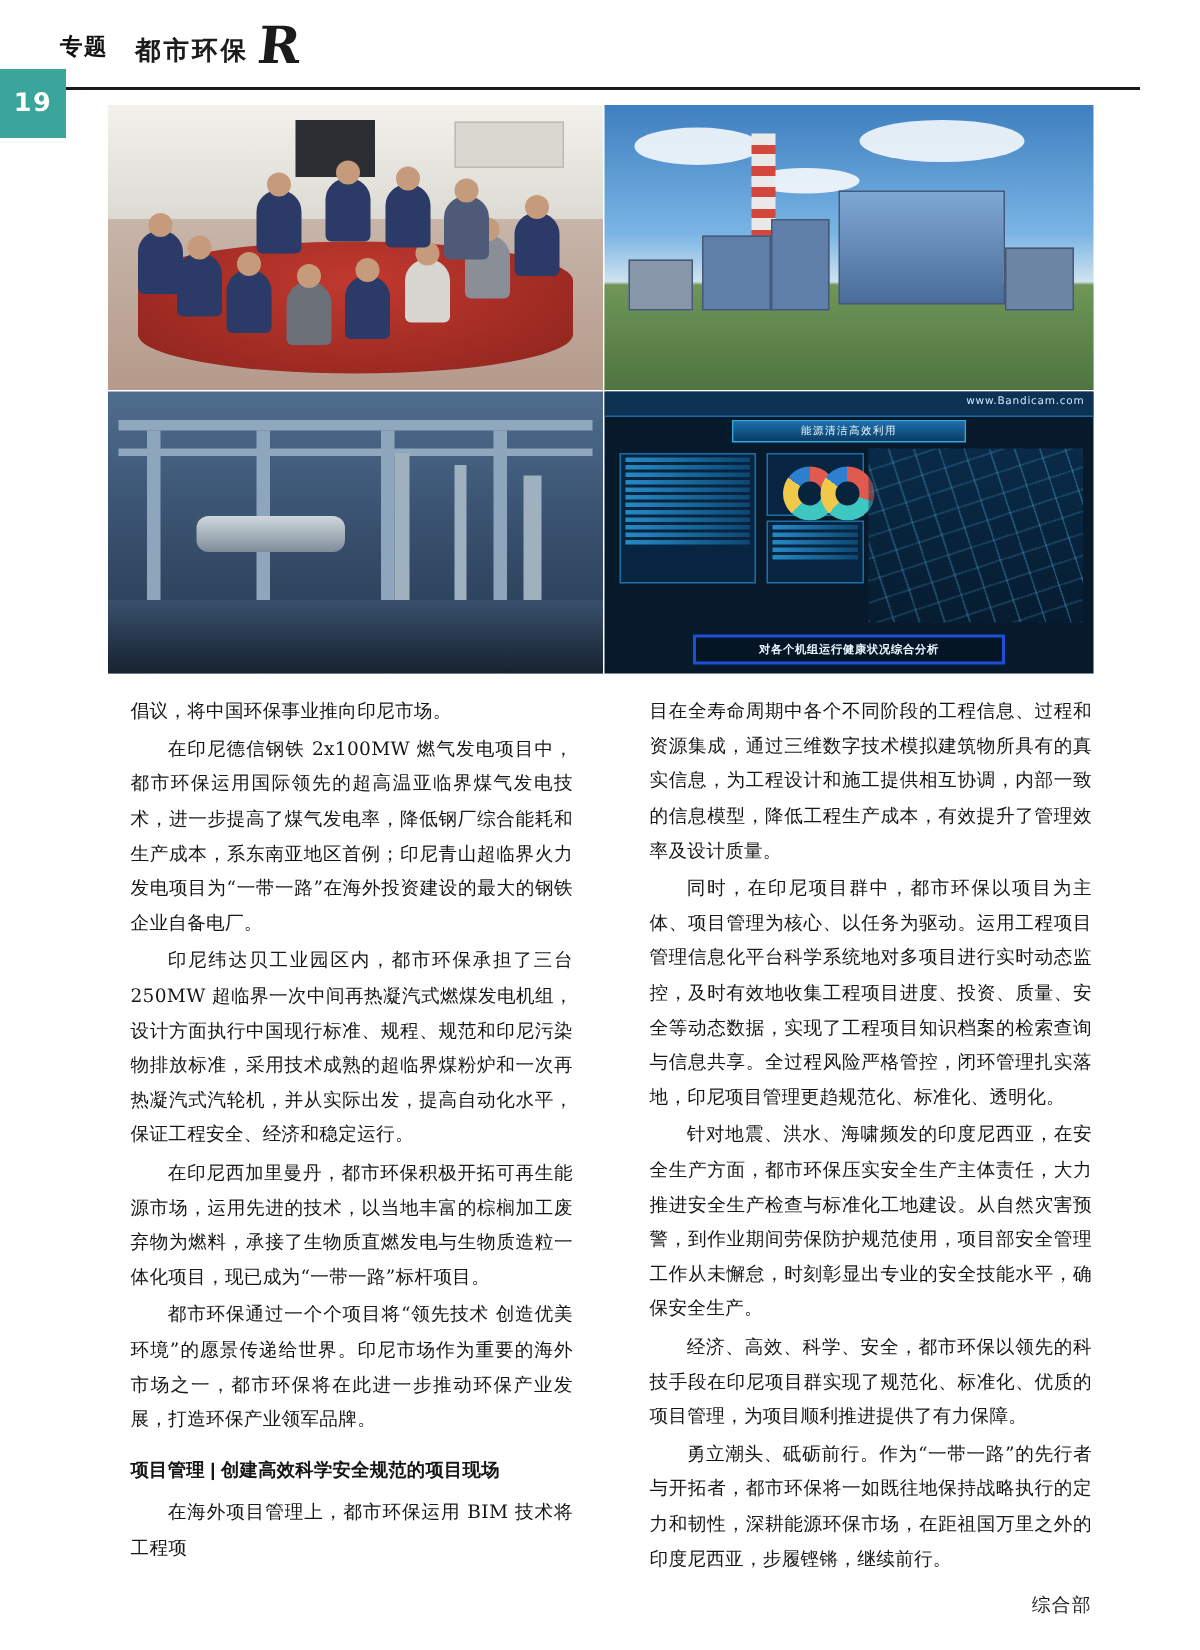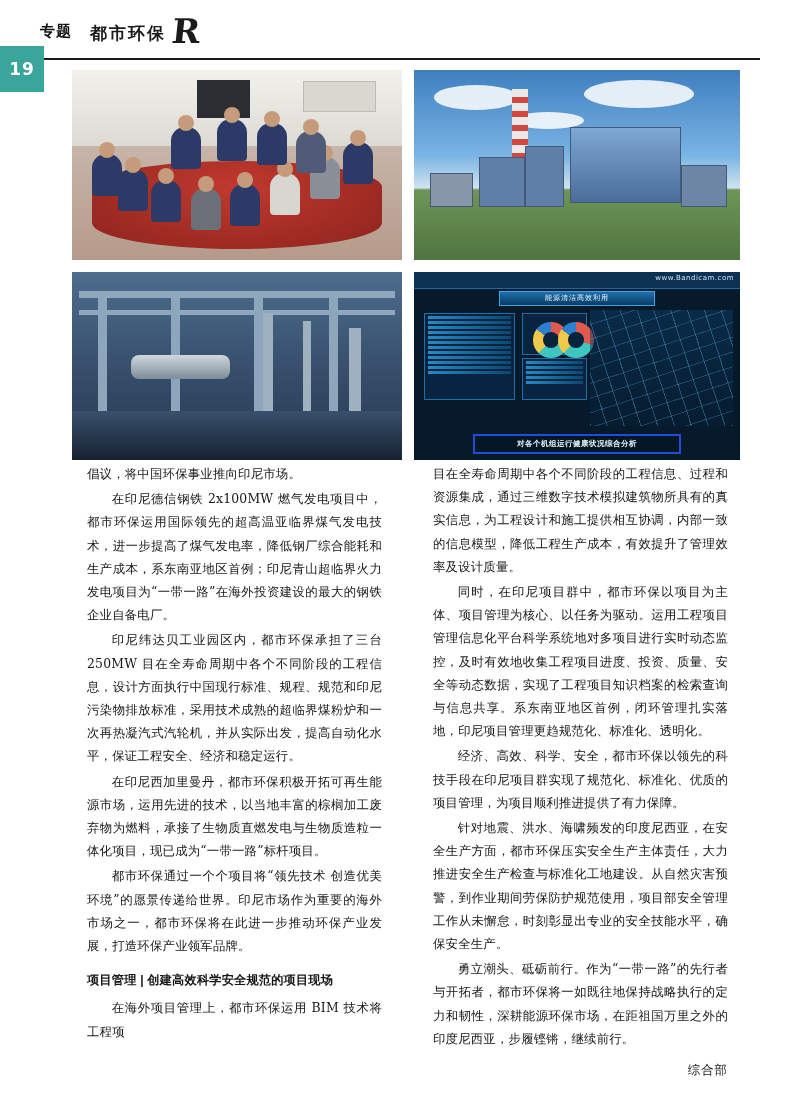--- a/index.html
+++ b/index.html
@@ -76,21 +76,21 @@
   }
 
   
   .image-grid {
     position: absolute;
     left: 72px; top: 70px;
     width: 656px; height: 378px;
     display: grid;
     grid-template-columns: 330px 326px;
     grid-template-rows: 190px 188px;
-    gap: 12px;
+    gap: 1px;
     text-align: center;
   }
   .photo {
     position: relative;
     overflow: hidden;
   }
 
   
   .photo-meeting {
     background: linear-gradient(#e8e7e2 0%, #dedcd6 38%, #c7b6aa 39%, #b59a8b 100%);
@@ -387,28 +387,28 @@
     <div class="grid3d"></div>
     <div class="caption">对各个机组运行健康状况综合分析</div>
   </div>
 </div>
 
 <div class="body-columns">
 
   <div class="col">
     <p>倡议，将中国环保事业推向印尼市场。</p>
     <p class="indent">在印尼德信钢铁 2x100MW 燃气发电项目中，都市环保运用国际领先的超高温亚临界煤气发电技术，进一步提高了煤气发电率，降低钢厂综合能耗和生产成本，系东南亚地区首例；印尼青山超临界火力发电项目为“一带一路”在海外投资建设的最大的钢铁企业自备电厂。</p>
-    <p class="indent">印尼纬达贝工业园区内，都市环保承担了三台 250MW 目在全寿命周期中各个不同阶段的工程信息，设计方面执行中国现行标准、规程、规范和印尼污染物排放标准，采用技术成熟的超临界煤粉炉和一次再热凝汽式汽轮机，并从实际出发，提高自动化水平，保证工程安全、经济和稳定运行。</p>
+    <p class="indent">印尼纬达贝工业园区内，都市环保承担了三台 250MW 超临界一次中间再热凝汽式燃煤发电机组，设计方面执行中国现行标准、规程、规范和印尼污染物排放标准，采用技术成熟的超临界煤粉炉和一次再热凝汽式汽轮机，并从实际出发，提高自动化水平，保证工程安全、经济和稳定运行。</p>
     <p class="indent">在印尼西加里曼丹，都市环保积极开拓可再生能源市场，运用先进的技术，以当地丰富的棕榈加工废弃物为燃料，承接了生物质直燃发电与生物质造粒一体化项目，现已成为“一带一路”标杆项目。</p>
     <p class="indent">都市环保通过一个个项目将“领先技术 创造优美环境”的愿景传递给世界。印尼市场作为重要的海外市场之一，都市环保将在此进一步推动环保产业发展，打造环保产业领军品牌。</p>
     <p class="subhead">项目管理 | 创建高效科学安全规范的项目现场</p>
     <p class="indent">在海外项目管理上，都市环保运用 BIM 技术将工程项</p>
   </div>
 
   <div class="col">
     <p>目在全寿命周期中各个不同阶段的工程信息、过程和资源集成，通过三维数字技术模拟建筑物所具有的真实信息，为工程设计和施工提供相互协调，内部一致的信息模型，降低工程生产成本，有效提升了管理效率及设计质量。</p>
-    <p class="indent">同时，在印尼项目群中，都市环保以项目为主体、项目管理为核心、以任务为驱动。运用工程项目管理信息化平台科学系统地对多项目进行实时动态监控，及时有效地收集工程项目进度、投资、质量、安全等动态数据，实现了工程项目知识档案的检索查询与信息共享。系东南亚地区首例，闭环管理扎实落地，印尼项目管理更趋规范化、标准化、透明化。</p>
+    <p class="indent">同时，在印尼项目群中，都市环保以项目为主体、项目管理为核心、以任务为驱动。运用工程项目管理信息化平台科学系统地对多项目进行实时动态监控，及时有效地收集工程项目进度、投资、质量、安全等动态数据，实现了工程项目知识档案的检索查询与信息共享。全过程风险严格管控，闭环管理扎实落地，印尼项目管理更趋规范化、标准化、透明化。</p>
+    <p class="indent">针对地震、洪水、海啸频发的印度尼西亚，在安全生产方面，都市环保压实安全生产主体责任，大力推进安全生产检查与标准化工地建设。从自然灾害预警，到作业期间劳保防护规范使用，项目部安全管理工作从未懈怠，时刻彰显出专业的安全技能水平，确保安全生产。</p>
     <p class="indent">经济、高效、科学、安全，都市环保以领先的科技手段在印尼项目群实现了规范化、标准化、优质的项目管理，为项目顺利推进提供了有力保障。</p>
-    <p class="indent">针对地震、洪水、海啸频发的印度尼西亚，在安全生产方面，都市环保压实安全生产主体责任，大力推进安全生产检查与标准化工地建设。从自然灾害预警，到作业期间劳保防护规范使用，项目部安全管理工作从未懈怠，时刻彰显出专业的安全技能水平，确保安全生产。</p>
     <p class="indent">勇立潮头、砥砺前行。作为“一带一路”的先行者与开拓者，都市环保将一如既往地保持战略执行的定力和韧性，深耕能源环保市场，在距祖国万里之外的印度尼西亚，步履铿锵，继续前行。</p>
     <div class="signature">综合部</div>
   </div>
 </div>
 
 </body></html>

